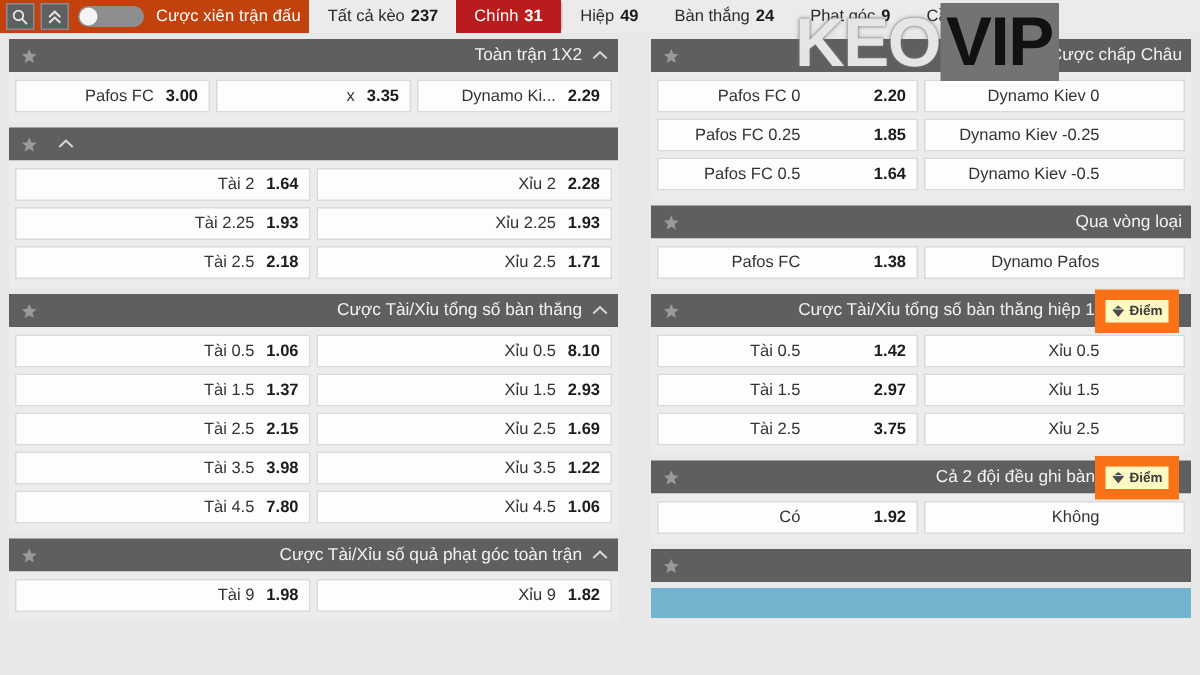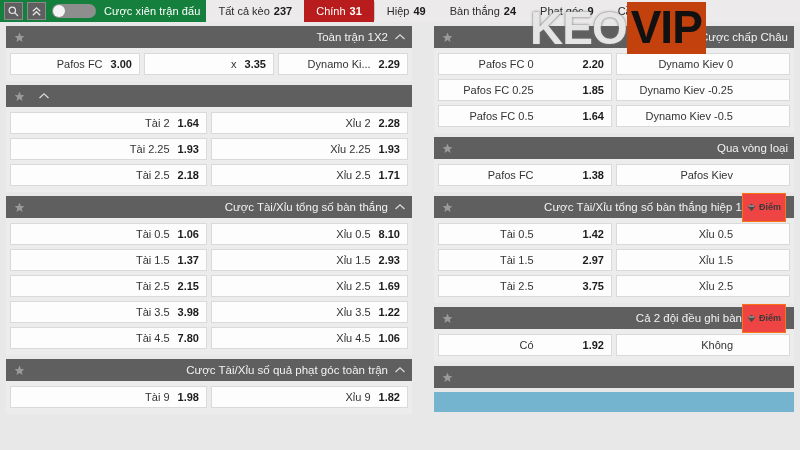--- a/index.html
+++ b/index.html
@@ -14,21 +14,21 @@
   
   .topbar {
     position: absolute; top: 0; left: 0;
     width: 800px; height: 22px;
     background: #eceaea;
     display: flex; align-items: stretch;
     z-index: 5;
   }
   .tb-left {
     height: 22px; display: flex; align-items: center;
-    background: #15803d; padding: 0 6px 0 4px;
+    background: #c2410c; padding: 0 6px 0 4px;
   }
   .icon-btn {
     width: 19px; height: 18px;
     border: 1px solid #8b8b8b;
     background: #5f5f5f;
     display: flex; align-items: center; justify-content: center;
     margin-right: 4px;
   }
   .icon-btn svg { display: block; }
   .toggle {
@@ -71,21 +71,21 @@
     height: 22px; background: #5f5f5f;
     display: flex; align-items: center;
     padding: 0 6px 0 8px;
   }
   .mk-star { margin-right: 7px; line-height: 0; }
   .mk-title {
     color: #f2f2f2; font-size: 11.5px; white-space: nowrap;
     flex: 1; overflow: hidden;
   }
   .mk-badge {
-    background: #ef4444; border: 1px solid #f97316;
+    background: #fef9c3; border: 7px solid #f97316;
     height: 29px; display: flex; align-items: center; gap: 3px;
     padding: 0 4px; margin-right: 2px; flex: none;
   }
   .mk-badge span { font-size: 9px; font-weight: bold; color: #3a3a3a; }
   .mk-chev { margin-left: 6px; line-height: 0; flex: none; }
 
   .mk-body { background: #ececec; padding: 3px 0 4px 0; }
   .row { display: flex; gap: 4px; padding: 2px 4px; }
   .cell {
     background: #fdfdfd; border: 1px solid #dadada;
@@ -118,21 +118,21 @@
     display: flex; align-items: center; z-index: 9;
     pointer-events: none;
   }
   .wm-keo {
     font-size: 46px; font-weight: bold; letter-spacing: -1px;
     color: rgba(255,255,255,0.82);
     text-shadow: 0 0 3px rgba(120,120,120,.85), 0 0 1px rgba(90,90,90,.9);
     line-height: 1;
   }
   .wm-vip {
-    background: #c2410c; color: #111111;
+    background: #737373; color: #111111;
     font-size: 46px; font-weight: bold; letter-spacing: -1px;
     line-height: 1; padding: 2px 4px 4px 4px;
   }
 </style>
 </head>
 <body>
 
 <div class="topbar">
   <div class="tb-left">
     <div class="icon-btn">
@@ -388,21 +388,21 @@
             </svg></span>
           <span class="mk-title">Qua vòng loại</span>
         </div>
         <div class="mk-body">
           <div class="row">
             <div class="cell">
               <span class="nm">Pafos FC</span>
               <span class="od">1.38</span>
             </div>
             <div class="cell">
-              <span class="nm">Pafos Kiev</span>
+              <span class="nm">Dynamo Pafos</span>
               <span class="od"></span>
             </div>
           </div>
         </div>
       </div>
       <div class="market">
         <div class="mk-head">
           <span class="mk-star"><svg width="11" height="11" viewBox="0 0 11 11">
               <polygon points="5.5,0.6 6.9,3.9 10.4,4.2 7.7,6.5 8.6,10 5.5,8.1 2.4,10 3.3,6.5 0.6,4.2 4.1,3.9" fill="#9a9a9a"></polygon>
             </svg></span>

